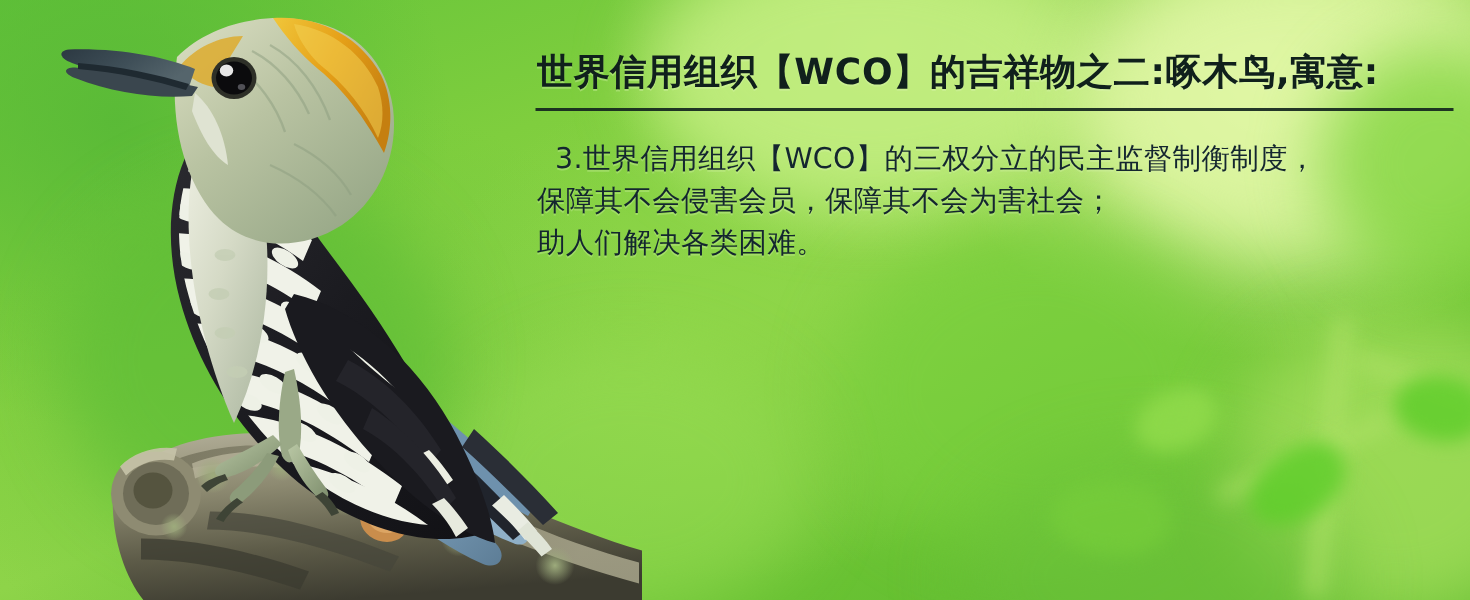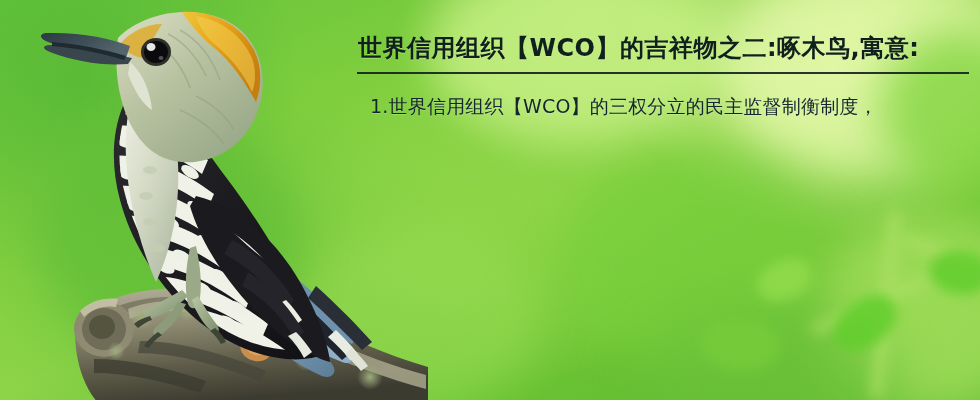--- a/index.html
+++ b/index.html
@@ -382,17 +382,19 @@
       <path d="M215,328 C220,332 224,337 226,342 L221,344 C218,339 214,334 210,331 Z" fill="#3e4436"></path>
       <path d="M158,332 C152,336 147,341 144,346 L149,348 C152,343 157,338 162,335 Z" fill="#3e4436"></path>
     </g>
   </svg>
 
   <div id="text-panel">
     <h1 id="headline">世界信用组织【WCO】的吉祥物之二:啄木鸟,寓意:</h1>
     <div id="headline-rule"></div>
 
     <div id="body-list">
-      <div class="body-line indent-first">1.世界信用组织【WCO】的三权分立的民主监督制衡制度，</div>
+      <div class="body-line indent-first">3.世界信用组织【WCO】的三权分立的民主监督制衡制度，</div>
+      <div class="body-line indent-cont">保障其不会侵害会员，保障其不会为害社会；</div>
+      <div class="body-line indent-cont">助人们解决各类困难。</div>
     </div>
   </div>
 
 </div>
 
 </body></html>

